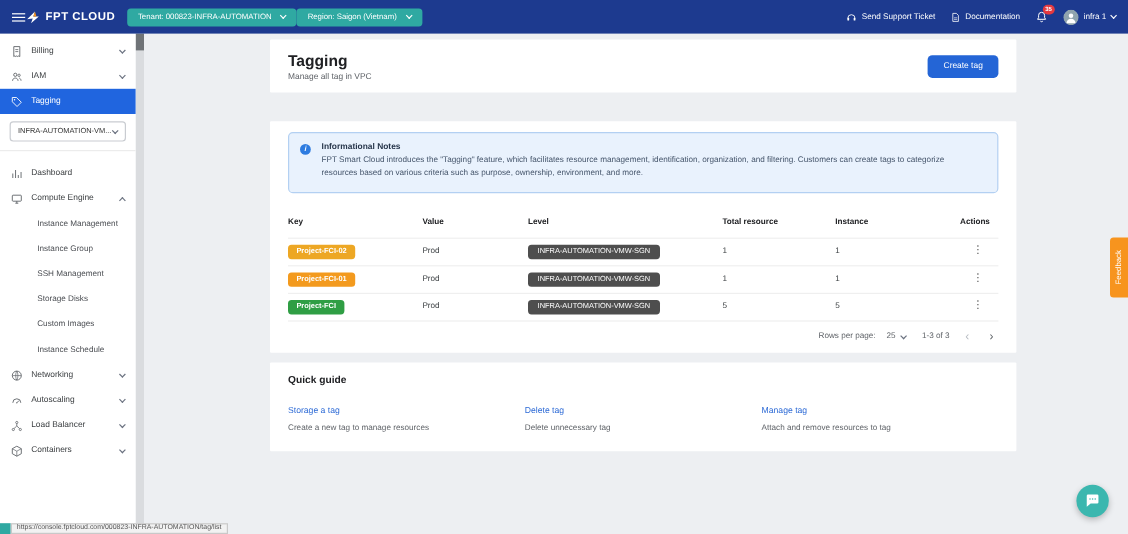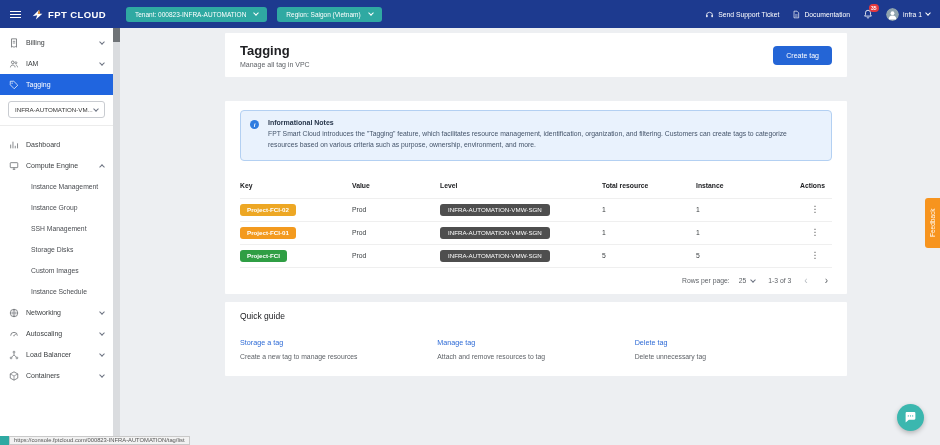--- a/index.html
+++ b/index.html
@@ -1,20 +1,20 @@
 <!DOCTYPE html>
 <html><head>
 <meta charset="utf-8">
 <style>
   *{margin:0;padding:0;box-sizing:border-box}
   body{font-family:"Liberation Sans",sans-serif;width:940px;height:445px;overflow:hidden;background:#edeff2}
   .stage{position:relative;width:940px;height:445px;background:#edeff2;overflow:hidden}
 
   
-  .topbar{position:absolute;top:0;left:0;right:0;height:28px;background:#1d3a8f;display:flex;align-items:center;padding:0 10px;color:#fff;gap:10px;z-index:5}
+  .topbar{position:absolute;top:0;left:0;right:0;height:28px;background:#1d3a8f;display:flex;align-items:center;padding:0 10px;color:#fff;gap:0;z-index:5}
   .hamburger{width:11px;height:7px;border-top:1.4px solid #fff;position:relative;cursor:pointer;margin-top:1px}
   .hamburger::before,.hamburger::after{content:"";position:absolute;left:0;right:0;border-top:1.4px solid #fff}
   .hamburger::before{top:1.6px}
   .hamburger::after{top:4.6px}
   .brand{display:flex;align-items:center;gap:4px;cursor:pointer}
   .brand-text{font-weight:bold;font-size:9.5px;letter-spacing:.4px}
   .tb-select{display:flex;align-items:center;gap:8px;background:#2fa9a2;border:none;color:#fff;font-size:6.5px;border-radius:3px;padding:4px 9px;cursor:pointer;font-family:inherit}
   .tenant{margin-left:10px}
   .tb-right{margin-left:auto;display:flex;align-items:center;gap:13px}
   .tb-item{display:flex;align-items:center;gap:4px;font-size:6.8px;cursor:pointer;white-space:nowrap}
@@ -72,21 +72,21 @@
   .lvl-badge{display:inline-block;background:#4e4e4e;color:#fff;font-size:6.2px;padding:2.5px 8px;border-radius:3px}
   .kebab{font-family:"DejaVu Sans",sans-serif;font-size:9px;color:#555;cursor:pointer;line-height:1}
 
   .pagination{display:flex;align-items:center;justify-content:flex-end;gap:9px;height:27px;border-top:1px solid #efefef;font-size:6.8px;color:#5f6368}
   .pp{display:flex;align-items:center;gap:5px;cursor:pointer}
   .pg-btn{font-size:10px;color:#b6bbc1;cursor:pointer;padding:0 4px;line-height:1}
   .pg-btn.next{color:#5f6368}
   .pg-range{margin-left:4px}
 
   .guide-card{padding:9px 15px 16px}
-  .guide-title{font-size:8.5px;color:#202124;font-weight:normal;margin-bottom:10px}
+  .guide-title{font-size:8.5px;color:#202124;font-weight:bold;margin-bottom:10px}
   .guide-cols{display:flex}
   .gcol{width:205px}
   .gcol a{font-size:7.2px;color:#2e6bd6;text-decoration:none;cursor:pointer}
   .gdesc{font-size:6.8px;color:#5f6368;margin-top:4px}
 
   .feedback{position:absolute;right:0;top:198px;width:15px;height:50px;background:#f7941e;color:#fff;display:flex;align-items:center;justify-content:center;writing-mode:vertical-rl;transform:rotate(180deg);border-radius:0 3px 3px 0;font-size:6.5px;cursor:pointer;z-index:6}
   .fab{position:absolute;right:16px;bottom:14px;width:27px;height:27px;border-radius:50%;background:#3bb7af;display:flex;align-items:center;justify-content:center;box-shadow:0 2px 5px rgba(0,0,0,.25);cursor:pointer;z-index:6}
   .statusbar{position:absolute;left:0;bottom:0;display:flex;align-items:stretch;height:9px;z-index:7}
   .sq{width:9px;height:9px;background:#2fa9a2}
   .url{background:#f2f2f2;border:1px solid #c9c9c9;font-size:5.8px;color:#555;padding:0 4px;line-height:7px;white-space:nowrap}
@@ -366,26 +366,26 @@
     </section>
 
     <section class="card guide-card">
       <h2 class="guide-title">Quick guide</h2>
       <div class="guide-cols">
         <div class="gcol">
           <a>Storage a tag</a>
           <div class="gdesc">Create a new tag to manage resources</div>
         </div>
         <div class="gcol">
+          <a>Delete tag</a>
+          <div class="gdesc">Delete unnecessary tag</div>
+        </div>
+        <div class="gcol">
           <a>Manage tag</a>
           <div class="gdesc">Attach and remove resources to tag</div>
-        </div>
-        <div class="gcol">
-          <a>Delete tag</a>
-          <div class="gdesc">Delete unnecessary tag</div>
         </div>
       </div>
     </section>
   </main>
 
   <div class="feedback">Feedback</div>
 
   <div class="fab">
     <span style="display:flex">
       <svg width="13" height="13" viewBox="0 0 24 24">

